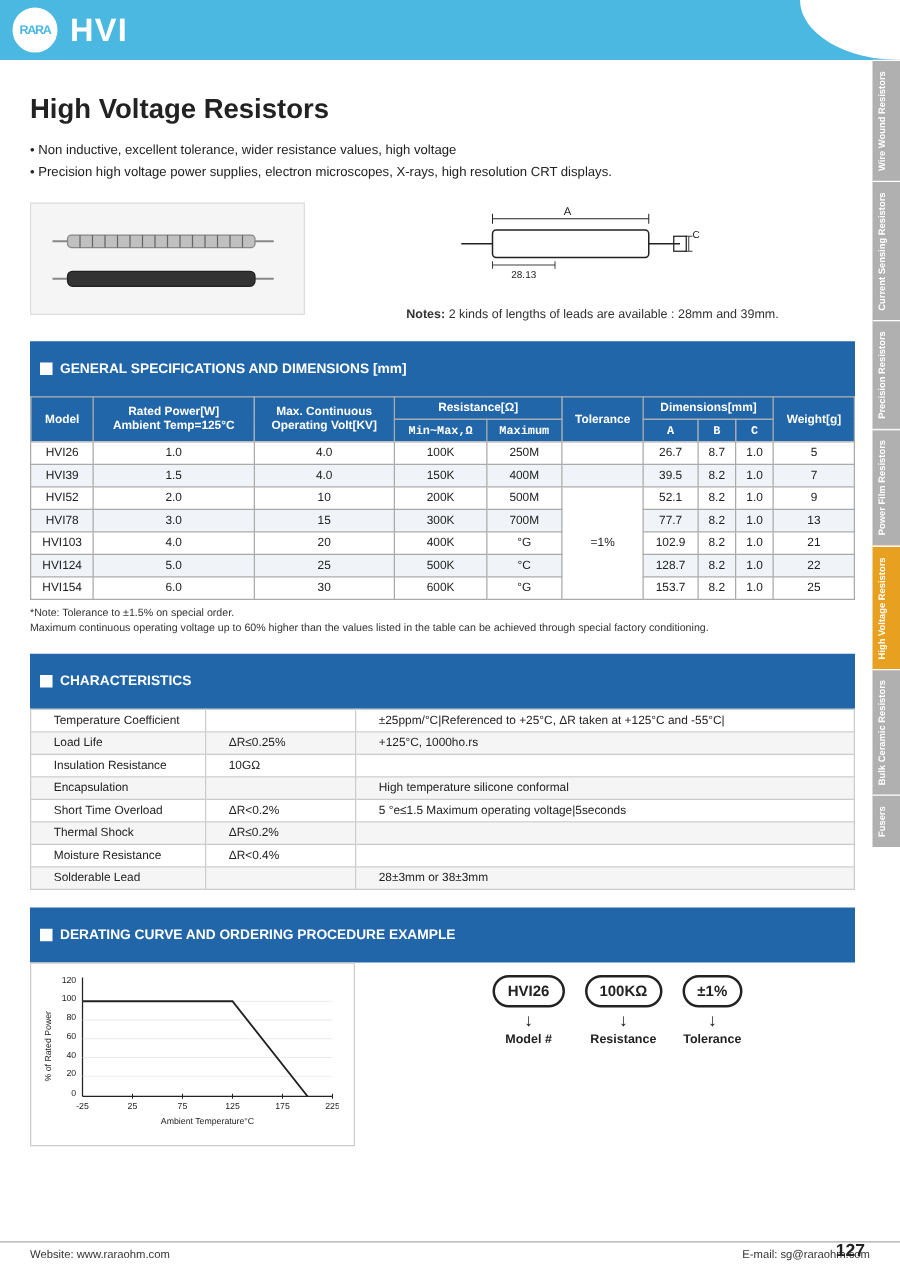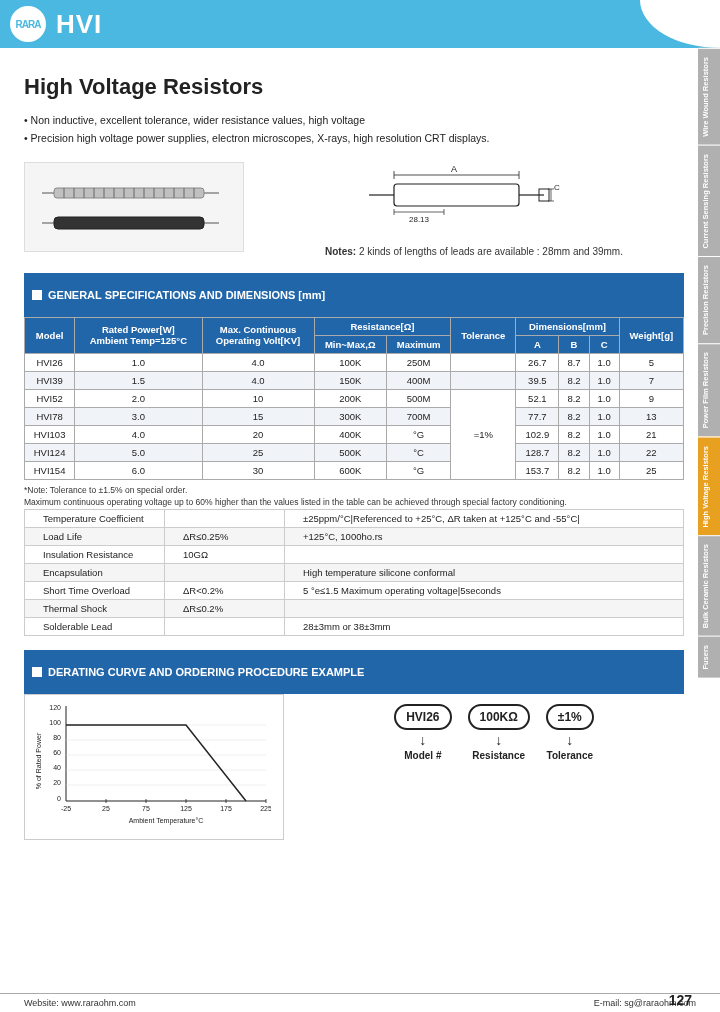--- a/index.html
+++ b/index.html
@@ -170,20 +170,21 @@
     }
     .specs-table thead tr:first-child th {
       background: #2266aa;
       color: #fff;
       font-weight: 700;
     }
     .specs-table thead tr:nth-child(2) th {
       background: #2266aa;
       color: #fff;
       font-weight: 700;
+      font-family: Liberation Mono, monospace;
     }
     .specs-table tbody tr:nth-child(even) {
       background: #f0f4f8;
     }
     .specs-table tbody tr:nth-child(odd) {
       background: #fff;
     }
 
     
     .notes {
@@ -493,20 +494,24 @@
           <td>25</td>
         </tr>
       </tbody>
   </table>
 
   <div class="notes">
     <div>*Note: Tolerance to ±1.5% on special order.</div>
     <div>Maximum continuous operating voltage up to 60% higher than the values listed in the table can be achieved through special factory conditioning.</div>
   </div>
 
+  <div class="section-header">
+    <div class="sq"></div>
+    <span>CHARACTERISTICS</span>
+  </div>
 
   <table class="char-table">
     <tbody id="char-tbody">
     <tr>
       <td class="char-label">Temperature Coefficient</td>
       <td class="char-mid"></td>
       <td class="char-val">±25ppm/°C|Referenced to +25°C, ΔR taken at +125°C and -55°C|</td>
     </tr>
         <tr>
       <td class="char-label">Load Life</td>
@@ -524,20 +529,25 @@
       <td class="char-val">High temperature silicone conformal</td>
     </tr>
         <tr>
       <td class="char-label">Short Time Overload</td>
       <td class="char-mid">ΔR&lt;0.2%</td>
       <td class="char-val">5 °e≤1.5 Maximum operating voltage|5seconds</td>
     </tr>
         <tr>
       <td class="char-label">Thermal Shock</td>
       <td class="char-mid">ΔR≤0.2%</td>
+      <td class="char-val"></td>
+    </tr>
+        <tr>
+      <td class="char-label">Moisture Resistance</td>
+      <td class="char-mid">ΔR&lt;0.4%</td>
       <td class="char-val"></td>
     </tr>
         <tr>
       <td class="char-label">Solderable Lead</td>
       <td class="char-mid"></td>
       <td class="char-val">28±3mm or 38±3mm</td>
     </tr>
       </tbody>
   </table>
 

